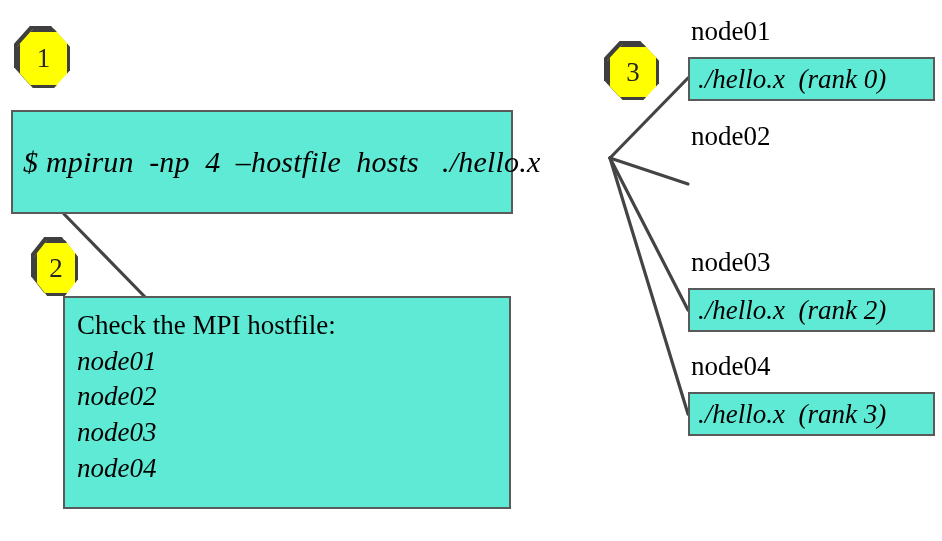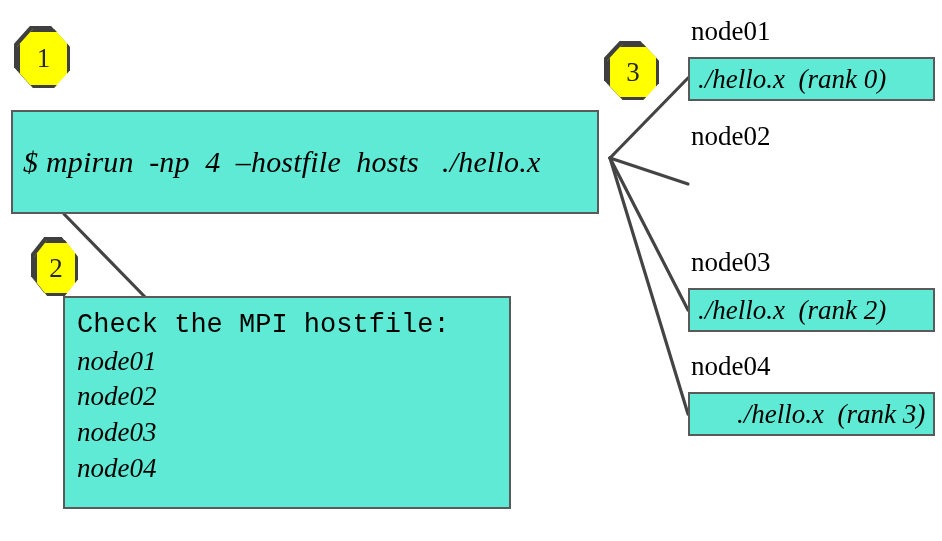--- a/index.html
+++ b/index.html
@@ -69,21 +69,20 @@
     letter-spacing: 0.2px;
   }
 
   .hostfile-box {
     padding: 10px 0 0 12px;
   }
   .hostfile-title {
     font-size: 27px;
     line-height: 1.32;
     white-space: pre;
-    font-family: Liberation Mono, monospace;
   }
   .hostfile-line {
     font-style: italic;
     font-size: 27px;
     line-height: 1.32;
     white-space: pre;
   }
 
   .node-label {
     position: absolute;
@@ -116,21 +115,21 @@
     <line x1="610" y1="158" x2="688" y2="184" stroke="#444444" stroke-width="3.2" stroke-linecap="round"></line>
     <line x1="610" y1="158" x2="688" y2="310" stroke="#444444" stroke-width="3.2" stroke-linecap="round"></line>
     <line x1="610" y1="158" x2="688" y2="414" stroke="#444444" stroke-width="3.2" stroke-linecap="round"></line>
   </svg>
 
   <div class="badge-ring" style="left:14px; top:26px; width:53px; height:59px;"></div>
   <div class="badge" style="left:17px; top:29px; width:47px; height:53px;">
     <span>1</span>
   </div>
 
-  <div class="box cmd-box" style="left:11px; top:110px; width:588px; height:104px;">
+  <div class="box cmd-box" style="left:11px; top:110px; width:502px; height:104px;">
     <div class="cmd-text">$ mpirun  -np  4  –hostfile  hosts   ./hello.x</div>
   </div>
 
   <div class="badge-ring" style="left:31px; top:237px; width:44px; height:56px;"></div>
   <div class="badge" style="left:34px; top:240px; width:38px; height:50px;">
     <span>2</span>
   </div>
 
   <div class="box hostfile-box" style="left:63px; top:296px; width:448px; height:213px;">
     <div class="hostfile-title">Check the MPI hostfile:</div>
@@ -151,17 +150,17 @@
   </div>
 
   <div class="node-label" style="left:691px; top:123px;">node02</div>
 
   <div class="node-label" style="left:691px; top:249px;">node03</div>
   <div class="box rank-box" style="left:688px; top:288px; width:247px; height:44px;">
     <div class="rank-text">./hello.x  (rank 2)</div>
   </div>
 
   <div class="node-label" style="left:691px; top:353px;">node04</div>
-  <div class="box rank-box" style="left:688px; top:392px; width:247px; height:44px;padding-left:39px;">
+  <div class="box rank-box" style="left:688px; top:392px; width:247px; height:44px;">
     <div class="rank-text">./hello.x  (rank 3)</div>
   </div>
 
 </div>
 
 </body></html>

